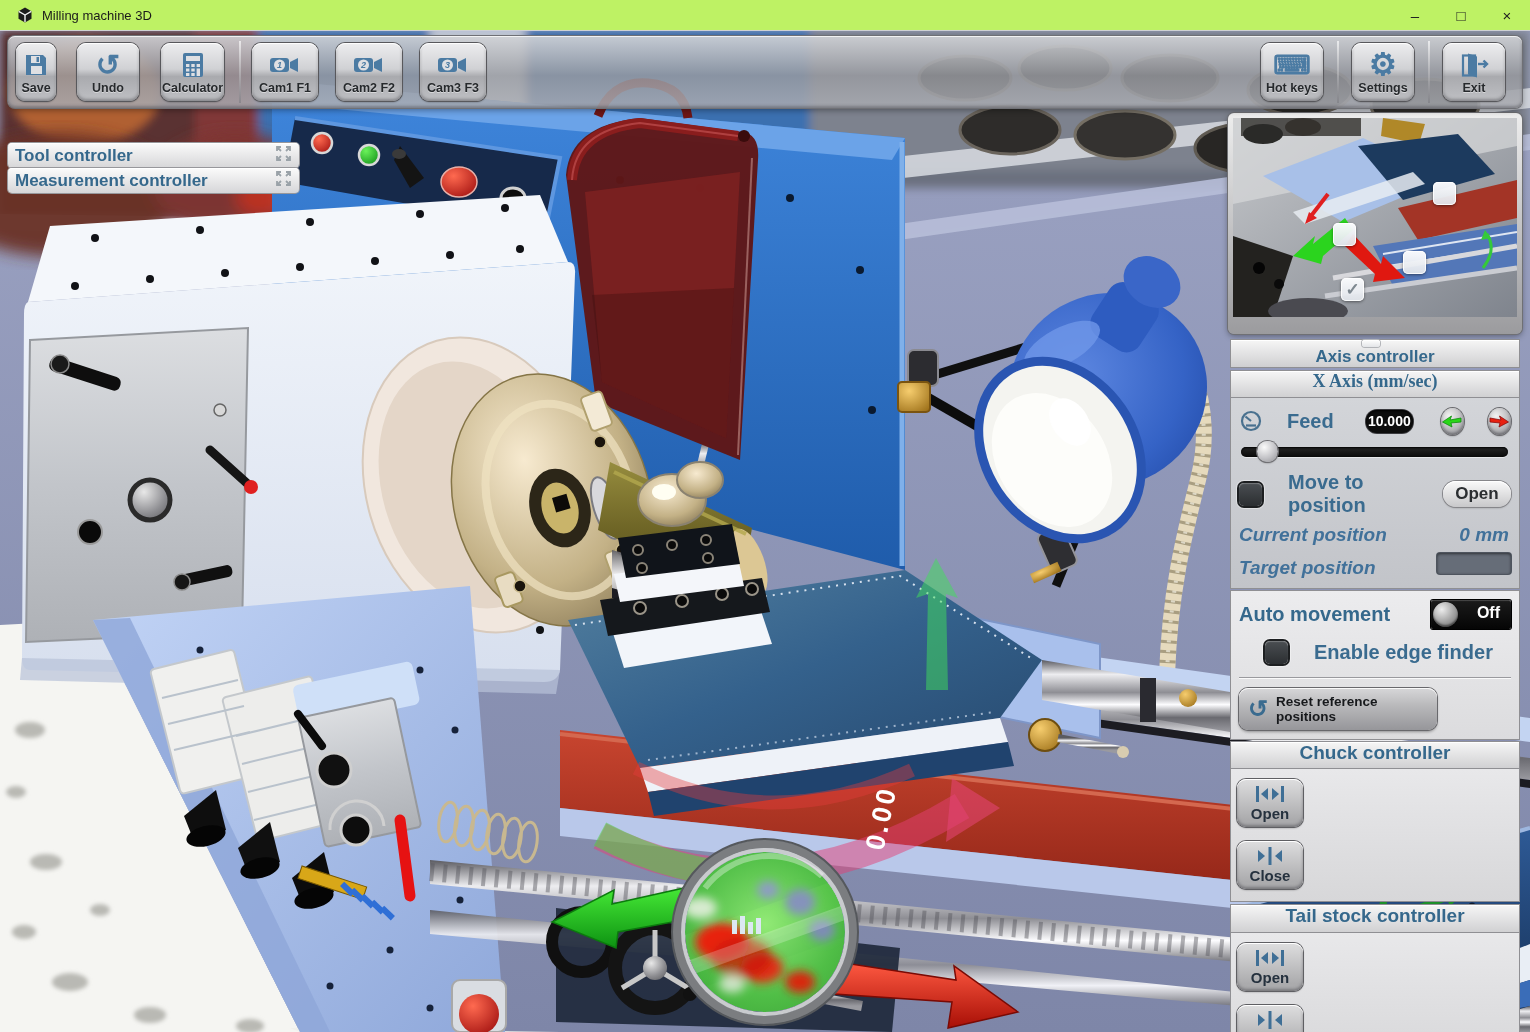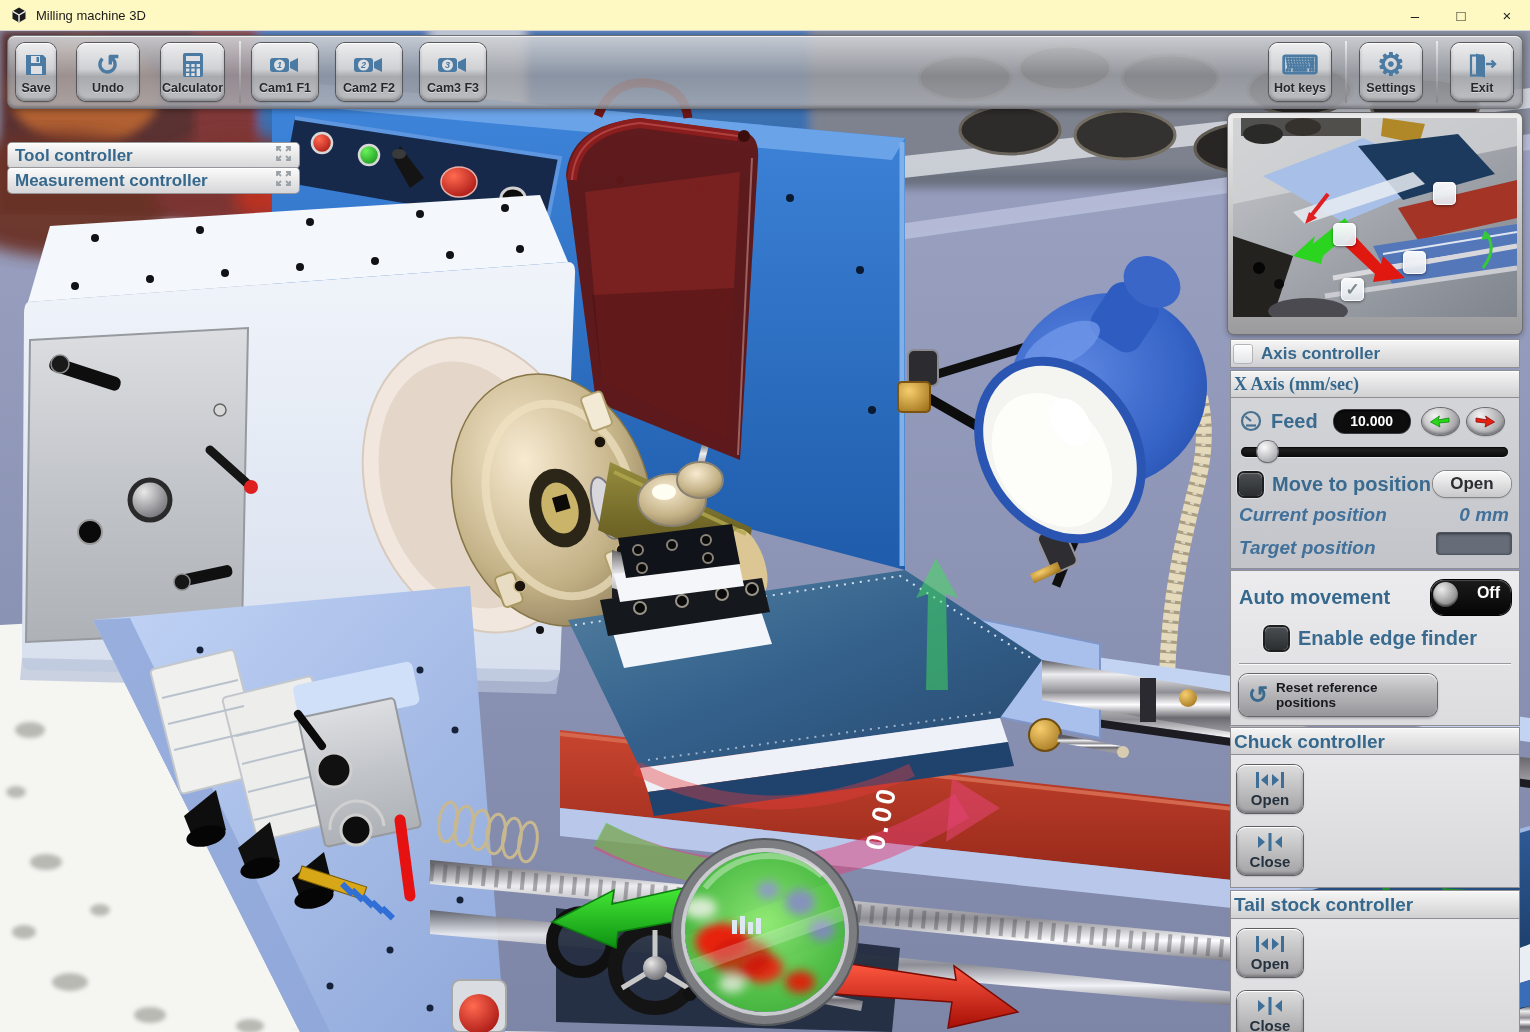--- a/index.html
+++ b/index.html
@@ -1,21 +1,21 @@
 <!DOCTYPE html>
 <html><head>
 <meta charset="utf-8">
 <style>
   html,body{margin:0;padding:0;background:#333;}
   .app{position:relative;width:1530px;height:1032px;overflow:hidden;
        font-family:"Liberation Sans",sans-serif;background:#8d94b6;
        -webkit-user-select:none;user-select:none;}
   
-  .titlebar{position:absolute;top:0;left:0;right:0;height:30px;background:#fef9c3;
-            border-bottom:1px solid #cfd1d4;display:flex;align-items:center;z-index:50;}
+  .titlebar{position:absolute;top:0;left:0;right:0;height:30px;background:#bef264;
+            border-bottom:1px solid #cfd1d4;display:flex;align-items:center;z-index:50;padding-left:6px;}
   .titlebar .logo{margin:0 8px 0 10px;display:flex;align-items:center;}
   .titlebar .title{font-size:13px;color:#1a1a1a;}
   .win-controls{margin-left:auto;display:flex;height:30px;}
   .win-btn{width:46px;height:30px;display:flex;align-items:center;justify-content:center;
            font-size:15px;color:#222;}
   
   .scene{position:absolute;top:30px;left:0;width:1530px;height:1002px;z-index:1;}
   
   .toolbar{position:absolute;top:36px;left:8px;width:1514px;height:72px;border-radius:7px;z-index:40;
            background:linear-gradient(180deg,rgba(208,210,214,.92),rgba(152,154,160,.84) 55%,rgba(170,172,178,.86));
@@ -47,29 +47,29 @@
            background:linear-gradient(180deg,rgba(252,253,255,.97),rgba(224,228,234,.95));
            box-shadow:0 1px 3px rgba(0,0,0,.45),inset 0 0 0 1px rgba(255,255,255,.85);
            display:flex;align-items:center;justify-content:center;
            color:#7e8890;font-weight:bold;font-size:17px;}
   
   .panel-col{position:absolute;left:1231px;top:340px;width:288px;z-index:30;
              font-family:"Liberation Sans",sans-serif;}
   .sec-header{height:27px;background:linear-gradient(180deg,#f6f6f6,#cfcfd1);
               box-shadow:0 0 0 1px #8f8f93,inset 0 1px 0 #fff;
               display:flex;align-items:center;font-weight:bold;color:#35688c;
-              padding:0 3px;box-sizing:border-box;}
+              padding:0 19px;box-sizing:border-box;flex-direction:column;}
   .hdr17{font-size:17px;} .hdr18{font-size:18px;font-family:Liberation Serif, serif;} .hdr19{font-size:19px;}
   .gap3{height:4px;}
   .cb-light{width:18px;height:18px;border-radius:3px;margin-right:9px;
             background:linear-gradient(180deg,#fefefe,#e3e5e8);
             box-shadow:0 0 0 1px #b2b4b8,inset 0 1px 0 #fff;}
   .axis-content{background:linear-gradient(180deg,#d3d5d9,#c2c4c9);
                 box-shadow:0 0 0 1px #8f8f93;padding:6px 8px 9px;box-sizing:border-box;}
-  .row{display:flex;align-items:center;}
+  .row{display:flex;align-items:center;gap:16px;}
   .feed-row{height:34px;}
   .feed-label{font-size:20px;font-weight:bold;color:#3a6b8f;margin-left:8px;}
   .feed-value{margin-left:16px;width:76px;height:23px;border-radius:11px;background:#0d0d0d;
               box-shadow:0 0 0 1px #3a3a3e,inset 0 1px 2px #000;
               color:#fff;font-size:14px;font-weight:bold;display:flex;align-items:center;justify-content:center;}
   .oval-btn{margin-left:12px;width:37px;height:27px;border-radius:50%;
             background:radial-gradient(circle at 35% 30%,#f2f2f2,#b9b9bc 55%,#8c8c90);
             box-shadow:0 0 0 1px #6a6a6e,inset 0 -2px 3px rgba(60,60,66,.5),0 1px 2px rgba(0,0,0,.4);
             display:flex;align-items:center;justify-content:center;}
   .oval-btn + .oval-btn{margin-left:8px;}
@@ -91,21 +91,21 @@
              font-size:17px;font-weight:bold;color:#2b2e31;
              display:flex;align-items:center;justify-content:center;}
   .pos-row{margin-top:7px;align-items:baseline;}
   .pos-label{font-size:19px;font-weight:bold;font-style:italic;color:#41719a;}
   .pos-value{margin-left:auto;font-size:19px;font-style:italic;font-weight:bold;color:#41719a;margin-right:2px;}
   .target-input{margin-left:auto;width:74px;height:21px;border-radius:3px;background:#666d78;
                 box-shadow:inset 0 1px 3px rgba(0,0,0,.55),0 0 0 1px #4e545e;}
   .auto-sec{margin-top:3px;background:linear-gradient(180deg,#ececee,#dcdcde);
             box-shadow:0 0 0 1px #8f8f93;padding:9px 8px 7px;box-sizing:border-box;}
   .auto-label{font-size:20px;font-weight:bold;color:#35688c;}
-  .toggle{margin-left:auto;position:relative;width:80px;height:35px;border-radius:13px;
+  .toggle{margin-left:auto;position:relative;width:80px;height:29px;border-radius:2px;
           background:linear-gradient(180deg,#1b1b1b,#050505);
           box-shadow:0 0 0 1px #000,inset 0 1px 1px rgba(255,255,255,.2);}
   .toggle-knob{position:absolute;left:2px;top:2px;width:25px;height:25px;border-radius:50%;
                background:radial-gradient(circle at 35% 30%,#ededed,#a0a0a0 55%,#6e6e6e);
                box-shadow:inset 0 -2px 2px rgba(0,0,0,.5),0 0 1px #000;}
   .toggle-label{position:absolute;right:11px;top:4px;color:#fff;font-weight:bold;font-size:16px;}
   .edge-row{margin-top:12px;margin-left:26px;}
   .divider{height:1px;background:#9a9a9e;box-shadow:0 1px 0 rgba(255,255,255,.8);margin:13px 0 10px;}
   .rrp-btn{width:198px;height:42px;border-radius:9px;
            background:linear-gradient(180deg,#d7d7d9 0%,#bababc 40%,#96969a 100%);
@@ -680,21 +680,21 @@
     <div class="tb-btn" style="width:62px;">
       <span class="tb-ico tb-glyph" style="font-size:26px;">⌨</span>
       <span class="tb-label">Hot keys</span>
     </div>
     <div class="tb-sep" style="margin-left:14px;"></div>
     <div class="tb-btn" style="width:62px;margin-left:13px;">
       <span class="tb-ico tb-glyph" style="font-size:31px;">⚙</span>
       <span class="tb-label">Settings</span>
     </div>
     <div class="tb-sep" style="margin-left:14px;"></div>
-    <div class="tb-btn" style="width:62px;margin-left:13px;margin-right:9px;">
+    <div class="tb-btn" style="width:62px;margin-left:13px;margin-right:17px;">
       <span class="tb-ico">
         <svg width="30" height="27" viewBox="0 0 30 27">
             <rect x="4" y="3.5" width="12" height="20" fill="none" stroke="#4b7ba3" stroke-width="2.2"></rect>
             <polygon points="9,1.5 18,4.5 18,25.5 9,22.5" fill="#4b7ba3"></polygon>
             <line x1="19" y1="12" x2="28" y2="12" stroke="#4b7ba3" stroke-width="2.4"></line>
             <polyline points="24.5,8.5 28,12 24.5,15.5" fill="none" stroke="#4b7ba3" stroke-width="2.4"></polyline>
           </svg>
       </span>
       <span class="tb-label">Exit</span>
     </div>

